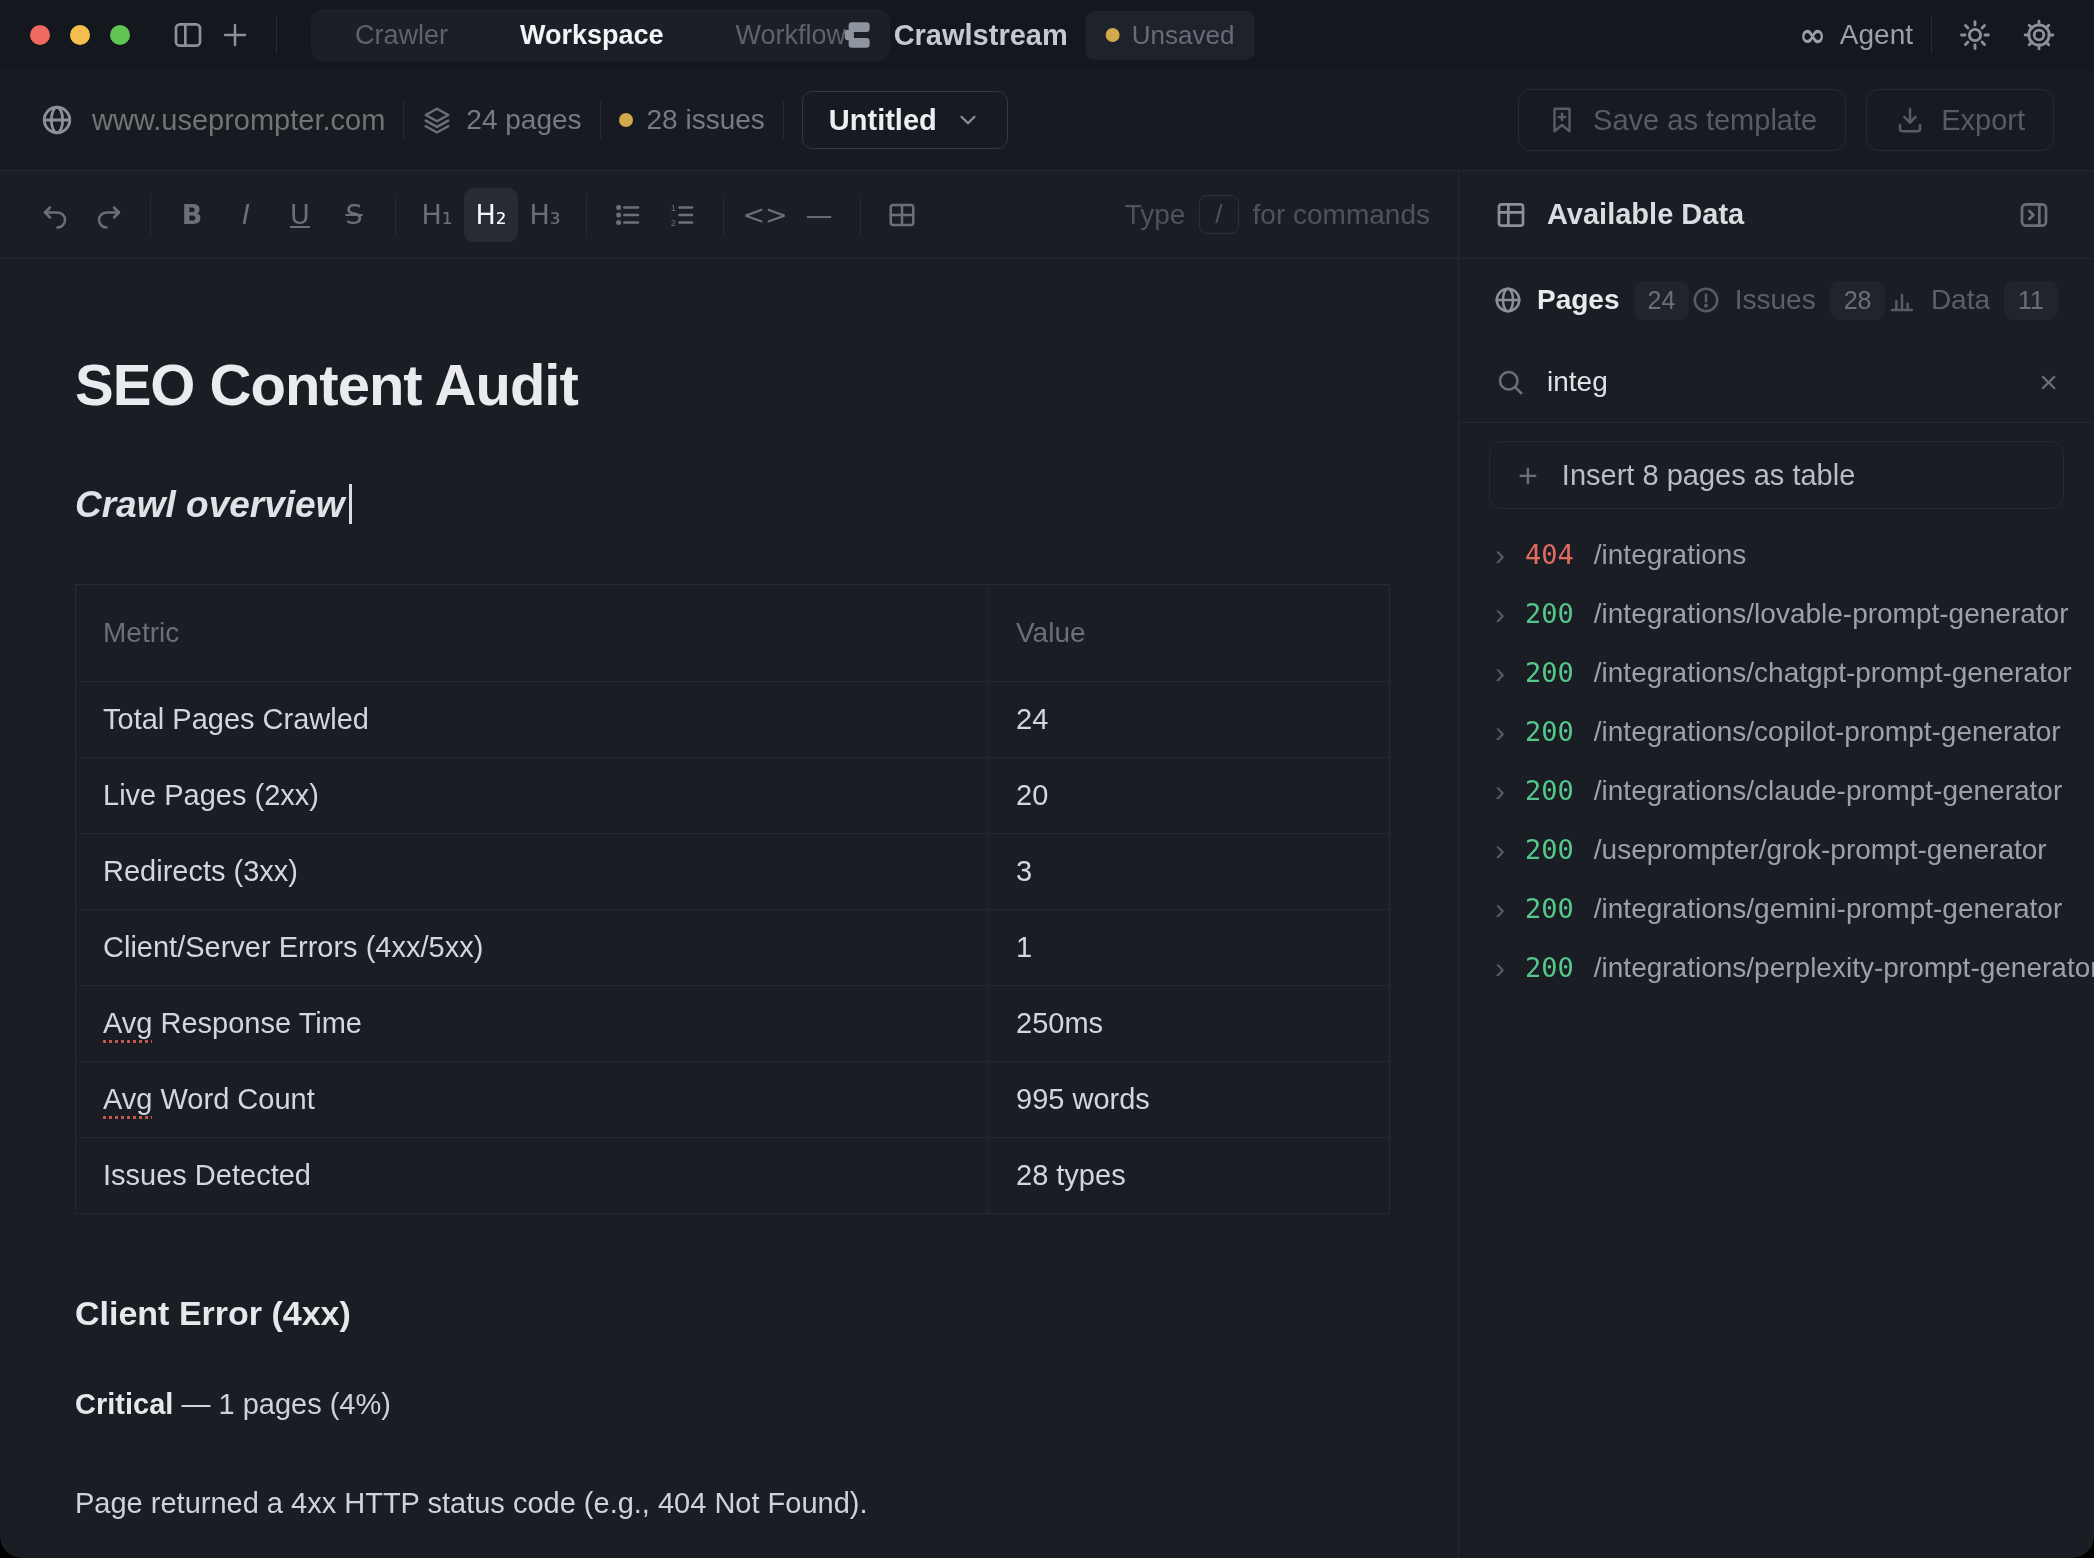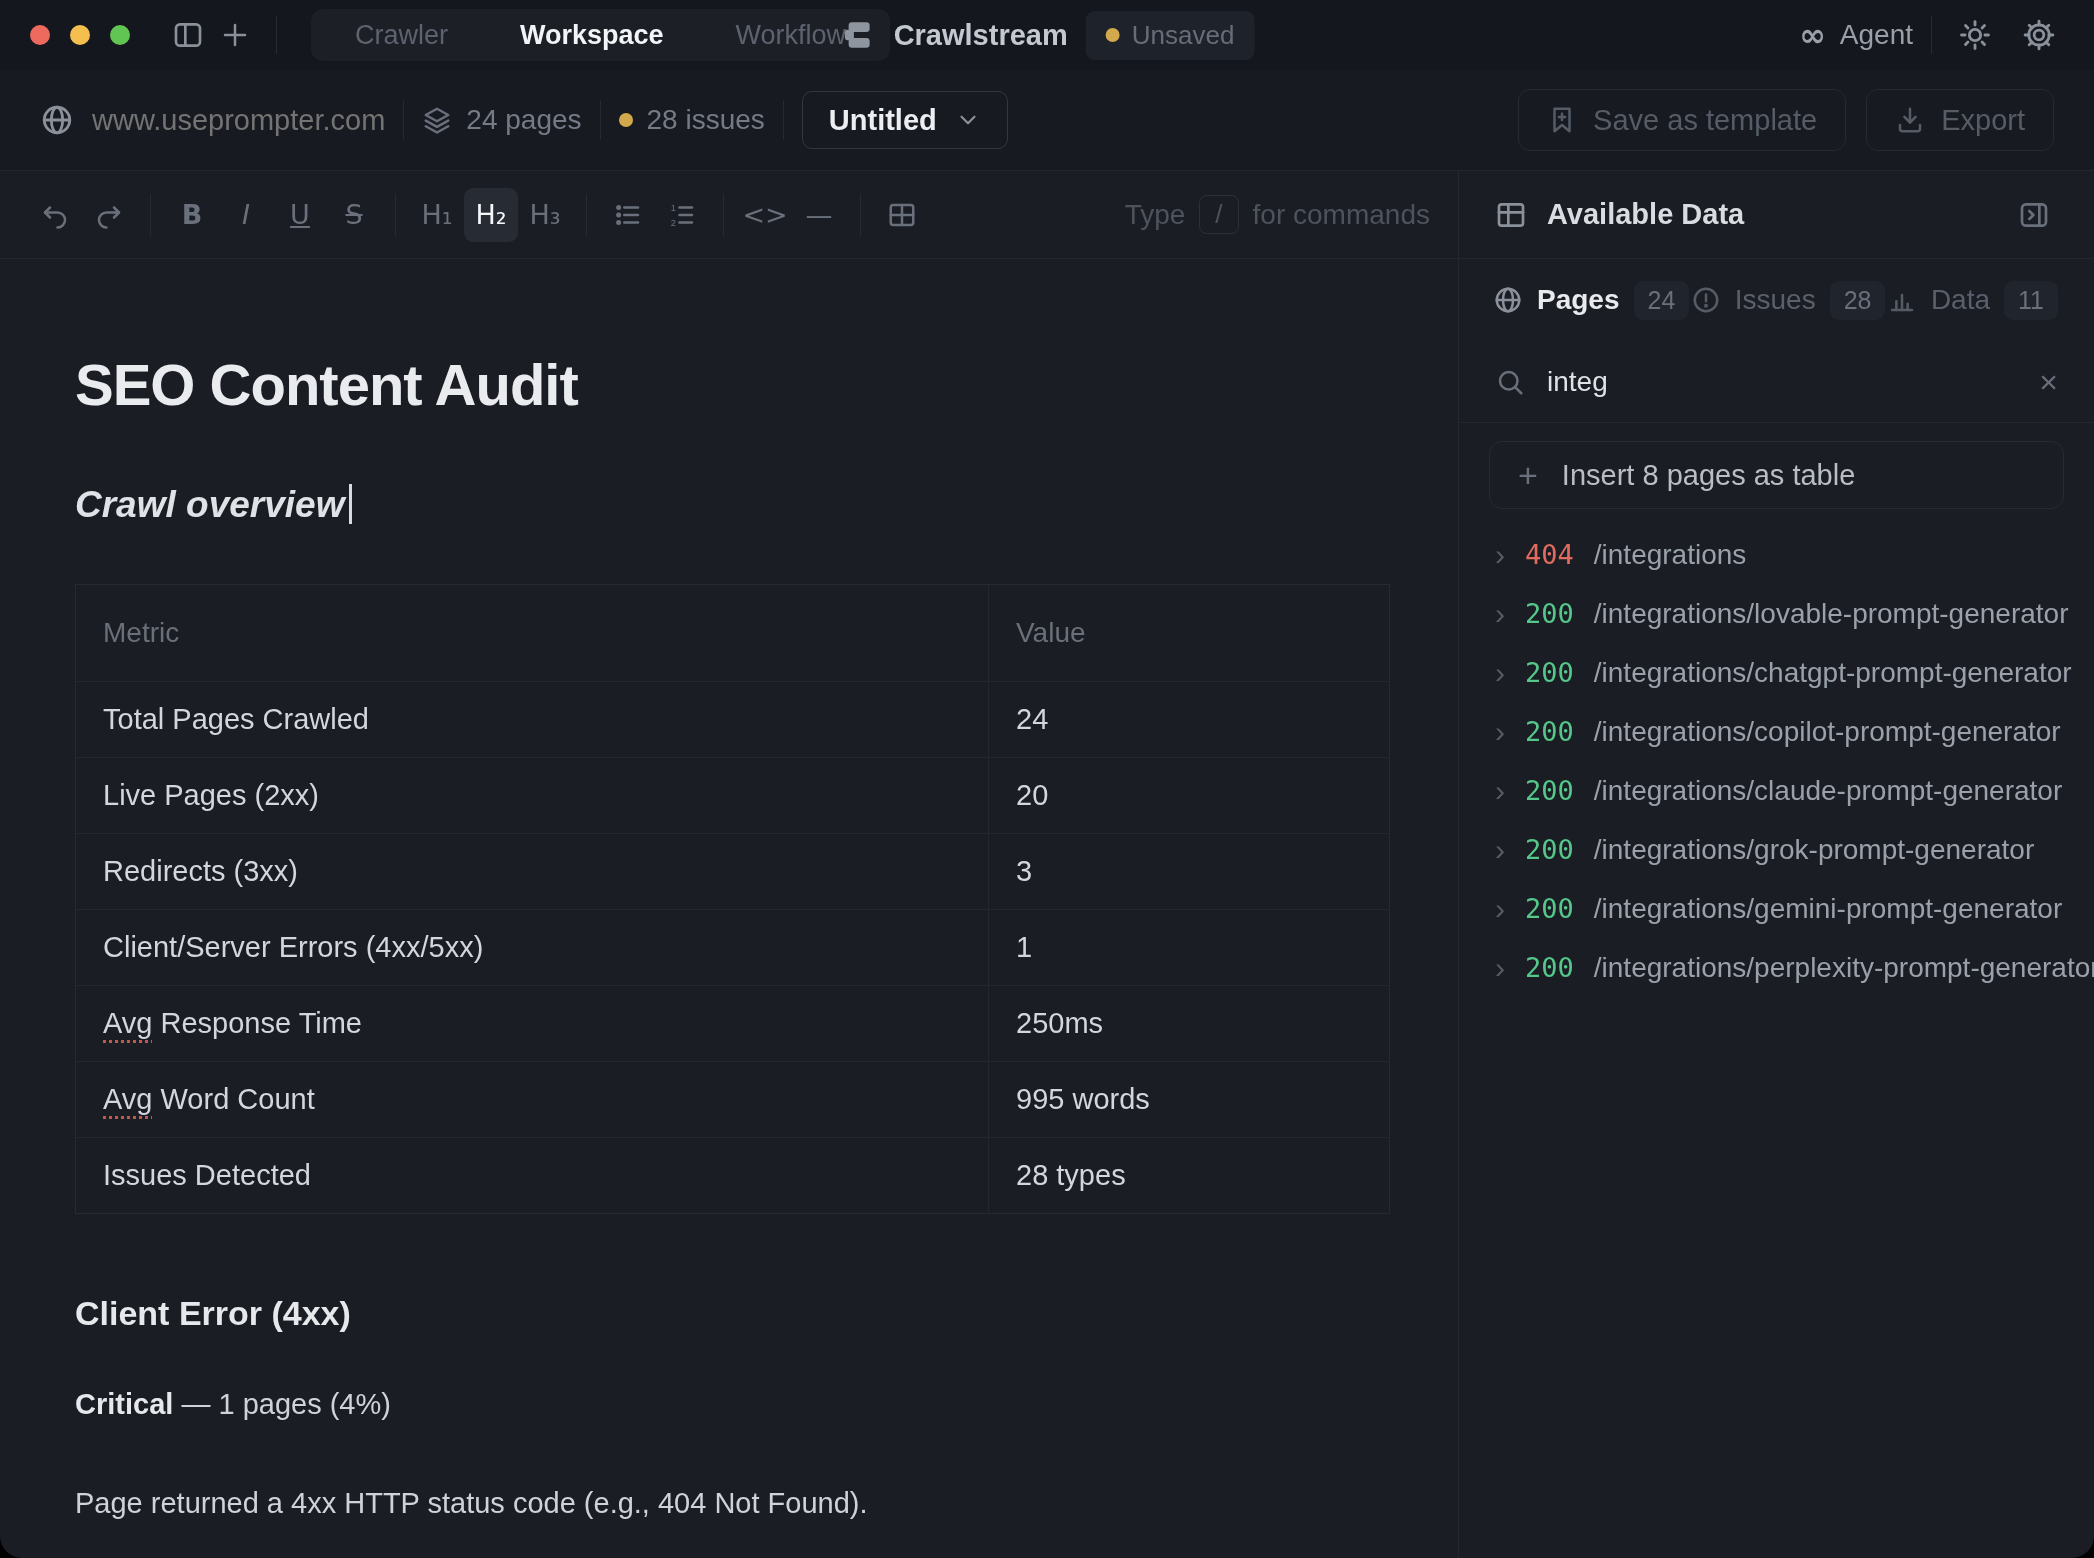--- a/index.html
+++ b/index.html
@@ -407,21 +407,21 @@
           <span class="ppath">/integrations/copilot-prompt-generator</span>
         </div>
         <div class="prow">
           <span class="chev">›</span>
           <span class="status st-ok">200</span>
           <span class="ppath">/integrations/claude-prompt-generator</span>
         </div>
         <div class="prow">
           <span class="chev">›</span>
           <span class="status st-ok">200</span>
-          <span class="ppath">/integrations/grok-prompt-generator</span>
+          <span class="ppath">/useprompter/grok-prompt-generator</span>
         </div>
         <div class="prow">
           <span class="chev">›</span>
           <span class="status st-ok">200</span>
           <span class="ppath">/integrations/gemini-prompt-generator</span>
         </div>
         <div class="prow">
           <span class="chev">›</span>
           <span class="status st-ok">200</span>
           <span class="ppath">/integrations/perplexity-prompt-generator</span>

